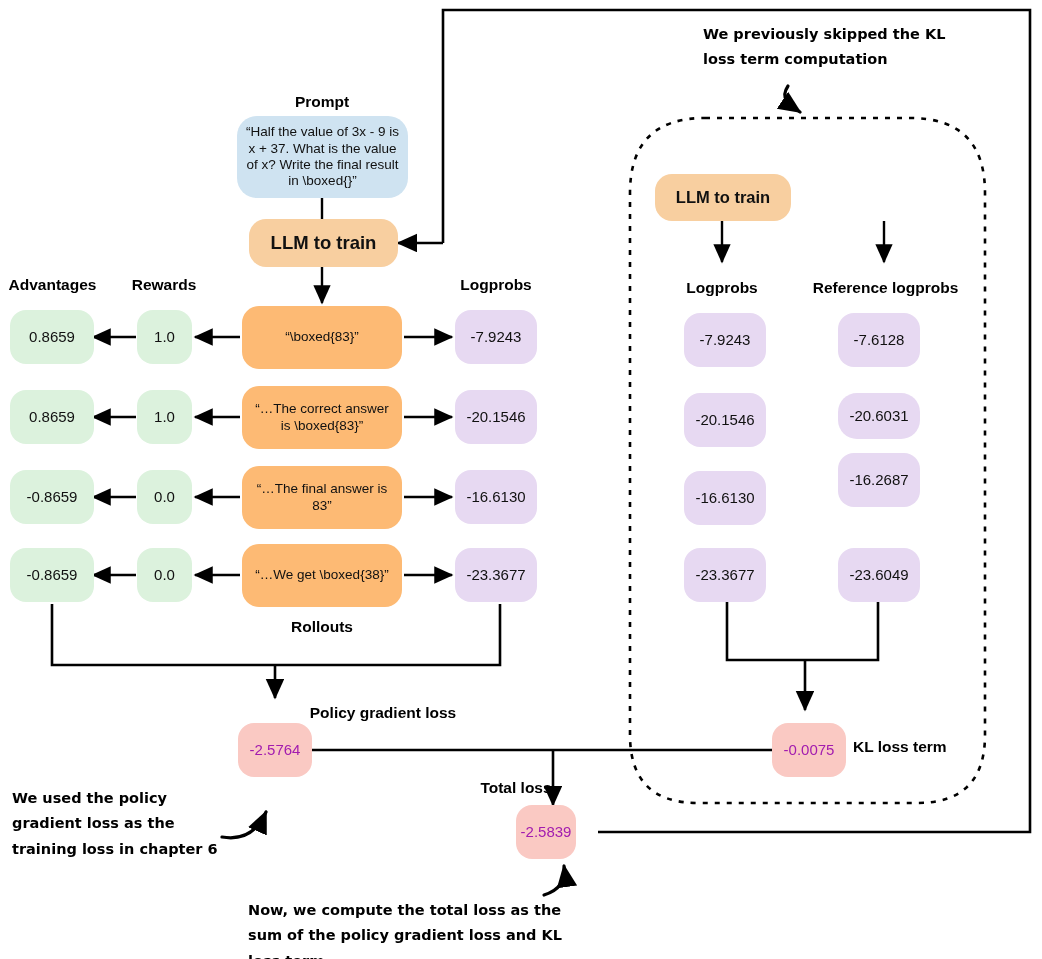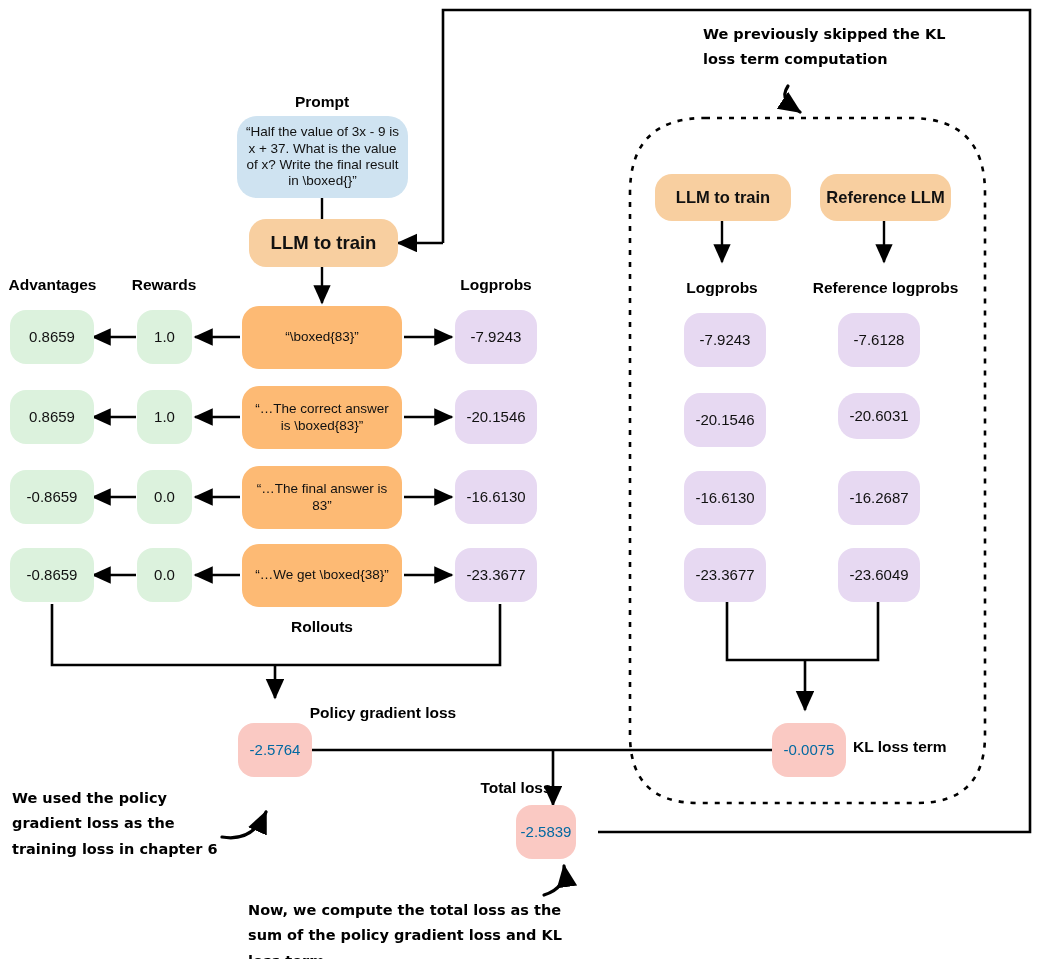--- a/index.html
+++ b/index.html
@@ -13,21 +13,21 @@
         justify-content:center;text-align:center;border-radius:16px;}
   .node span{display:block;width:100%;line-height:1.22;}
 
   .prompt{background:#cfe3f1;border-radius:20px;font-size:13.5px;color:#111;
           padding:6px 8px;}
   .llm{background:#f8cfa0;font-weight:bold;font-size:18.5px;color:#111;border-radius:17px;}
   .llm-small{background:#f8cfa0;font-weight:bold;font-size:16.5px;color:#111;border-radius:17px;}
   .rollout{background:#fdba74;font-size:13.5px;color:#111;border-radius:17px;padding:4px 8px;}
   .green{background:#dcf2dd;font-size:15px;color:#111;border-radius:16px;}
   .purple{background:#e7d9f2;font-size:15px;color:#111;border-radius:16px;}
-  .pink{background:#fac9c3;font-size:15px;color:#0369a1;border-radius:16px;}
+  .pink{background:#fac9c3;font-size:15px;color:#a21caf;border-radius:16px;}
 
   .colhead{position:absolute;font-weight:bold;font-size:15.5px;color:#000;
            text-align:center;white-space:nowrap;}
   .caplabel{position:absolute;font-weight:bold;font-size:15.5px;color:#000;
             text-align:center;white-space:nowrap;}
   .note{position:absolute;font-family:"DejaVu Sans",sans-serif;font-weight:bold;
         font-size:14.5px;color:#000;line-height:1.75;}
 </style>
 </head>
 <body>
@@ -155,23 +155,20 @@
   <div class="node rollout" style="left:242px;top:544px;width:160px;height:63px;">
     <span>“…We get \boxed{38}”</span>
   </div>
   <div class="node purple" style="left:455px;top:548px;width:82px;height:54px;">
     <span>-23.3677</span>
   </div>
 
   <div class="node llm-small" style="left:655px;top:174px;width:136px;height:47px;">
     <span>LLM to train</span>
   </div>
-  <div class="node llm-small" style="left:820px;top:174px;width:131px;height:47px;">
-    <span>Reference LLM</span>
-  </div>
 
   <div class="colhead" style="left:662px;top:279px;width:120px;">Logprobs</div>
   <div class="colhead" style="left:798px;top:279px;width:175px;">Reference logprobs</div>
 
   <div class="node purple" style="left:684px;top:313px;width:82px;height:54px;">
     <span>-7.9243</span>
   </div>
   <div class="node purple" style="left:684px;top:393px;width:82px;height:54px;">
     <span>-20.1546</span>
   </div>
@@ -181,21 +178,21 @@
   <div class="node purple" style="left:684px;top:548px;width:82px;height:54px;">
     <span>-23.3677</span>
   </div>
 
   <div class="node purple" style="left:838px;top:313px;width:82px;height:54px;">
     <span>-7.6128</span>
   </div>
   <div class="node purple" style="left:838px;top:393px;width:82px;height:46px;border-radius:19px;">
     <span>-20.6031</span>
   </div>
-  <div class="node purple" style="left:838px;top:471px;width:82px;height:54px;">
+  <div class="node purple" style="left:838px;top:453px;width:82px;height:54px;">
     <span>-16.2687</span>
   </div>
   <div class="node purple" style="left:838px;top:548px;width:82px;height:54px;">
     <span>-23.6049</span>
   </div>
 
   <div class="caplabel" style="left:298px;top:704px;width:170px;">Policy gradient loss</div>
   <div class="node pink" style="left:238px;top:723px;width:74px;height:54px;">
     <span>-2.5764</span>
   </div>

